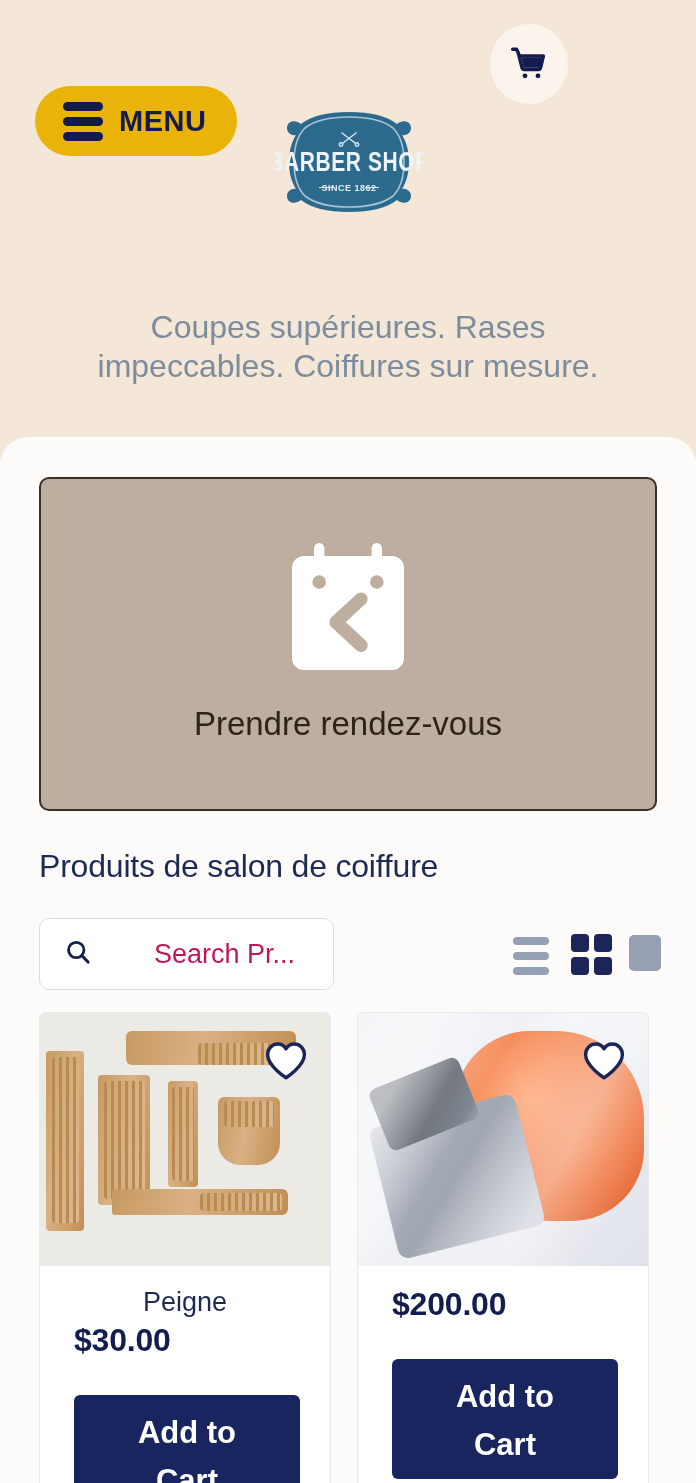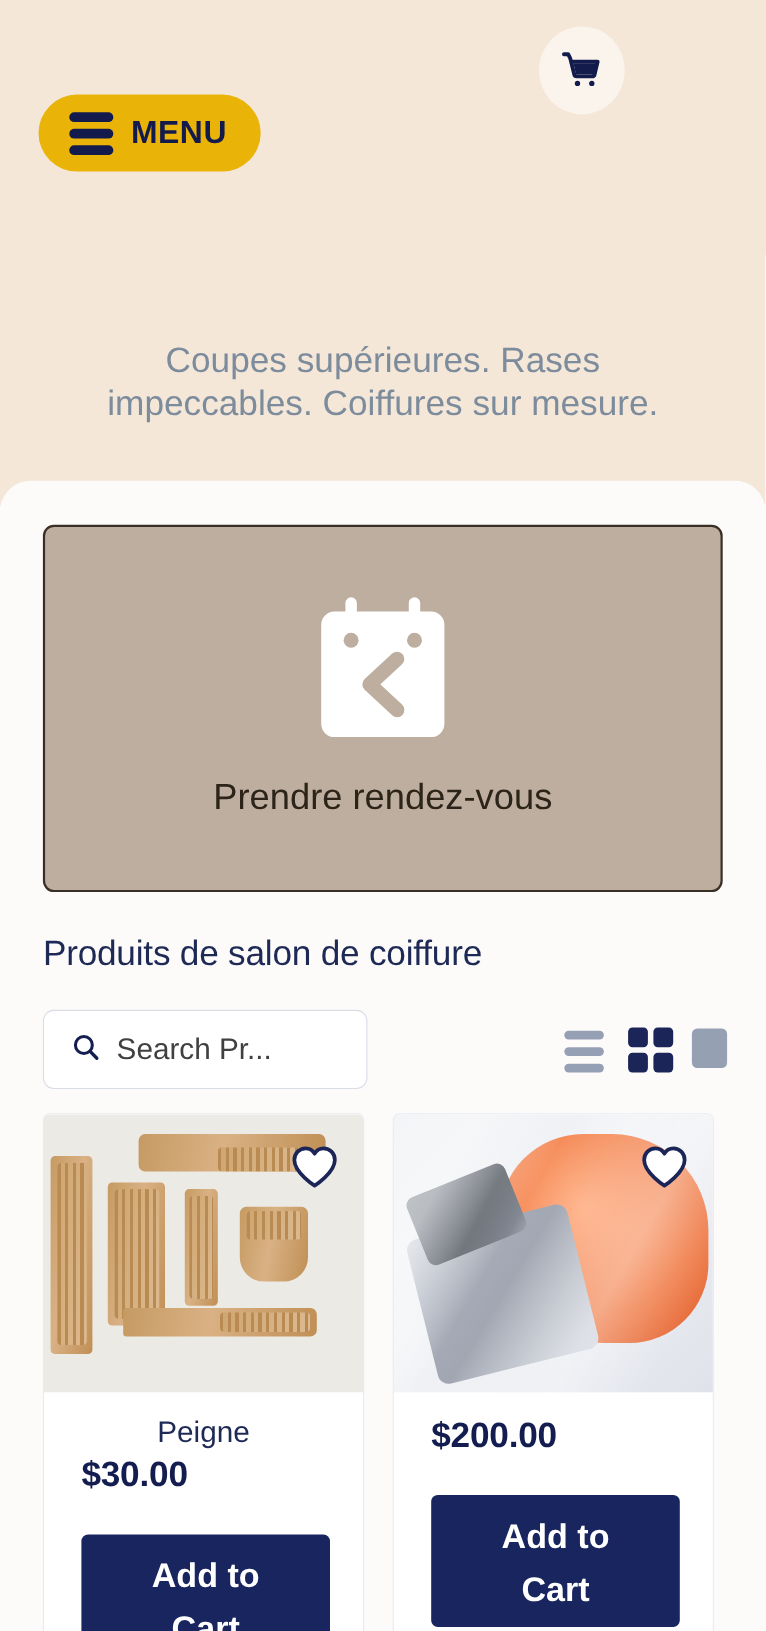--- a/index.html
+++ b/index.html
@@ -75,21 +75,21 @@
   }
 
   
   .search-box {
     position:absolute; left:39px; top:481px; width:295px; height:72px;
     background:#ffffff; border:1px solid #d9dde6; border-radius:10px;
     display:flex; align-items:center; gap:14px; padding-left:24px;
     cursor:text;
   }
   .search-box svg { width:28px; height:28px; flex:0 0 auto; }
-  .search-ph { color:#404040; font-size:27px; font-weight:400; }
+  .search-ph { color:#be185d; font-size:27px; font-weight:400;margin-left:48px; }
 
   .view-toggles {
     position:absolute; left:505px; top:493px; width:155px; height:48px;
   }
   .vt { position:absolute; cursor:pointer; }
   .vt-list { left:8px; top:7px; display:flex; flex-direction:column; gap:7px; }
   .vt-list i { display:block; width:36px; height:8px; background:#96a0b5; border-radius:4px; }
   .vt-grid { left:66px; top:4px; display:grid; grid-template-columns:18px 18px; grid-template-rows:18px 18px; gap:5px; }
   .vt-grid i { display:block; background:#1b2557; border-radius:4px; }
   .vt-single { left:124px; top:5px; width:32px; height:36px; background:#95a0b3; border-radius:5px; }
@@ -177,20 +177,42 @@
 
     <div class="menu-btn">
       <span class="burger">
         <span></span>
           <span></span>
           <span></span>
       </span>
       <span class="menu-label">MENU</span>
     </div>
 
+    <div class="logo">
+      <svg viewBox="0 0 148 104">
+        <path d="M74 2 C96 2 112 6 122 14 C128 9 136 11 136 18 C136 23 131 26 127 25
+                 C132 33 134 42 134 52 C134 62 132 71 127 79 C131 78 136 81 136 86
+                 C136 93 128 95 122 90 C112 98 96 102 74 102 C52 102 36 98 26 90
+                 C20 95 12 93 12 86 C12 81 17 78 21 79 C16 71 14 62 14 52
+                 C14 42 16 33 21 25 C17 26 12 23 12 18 C12 11 20 9 26 14 C36 6 52 2 74 2 Z" fill="#2c6a8d"></path>
+        <path d="M74 7 C94 7 109 11 118 18 C126 26 129 38 129 52 C129 66 126 78 118 86
+                 C109 93 94 97 74 97 C54 97 39 93 30 86 C22 78 19 66 19 52
+                 C19 38 22 26 30 18 C39 11 54 7 74 7 Z" fill="none" stroke="#bcd4e2" stroke-width="1.6" opacity=".85"></path>
+        <g stroke="#d9e6ef" stroke-width="1.5" fill="none" stroke-linecap="round">
+          <path d="M67 23 L80 33"></path>
+            <path d="M81 23 L68 33"></path>
+          <circle cx="66" cy="34.5" r="1.7"></circle>
+            <circle cx="82" cy="34.5" r="1.7"></circle>
+        </g>
+        <text x="74" y="62" text-anchor="middle" font-family="'Liberation Sans', sans-serif" font-size="21" font-weight="700" letter-spacing="0.6" fill="#eef4f8" transform="scale(1,1.32) translate(0,-15.5)">BARBER SHOP</text>
+        <line x1="44" y1="77.5" x2="58" y2="77.5" stroke="#cfe0ea" stroke-width="1.1"></line>
+        <line x1="90" y1="77.5" x2="104" y2="77.5" stroke="#cfe0ea" stroke-width="1.1"></line>
+        <text x="74" y="81" text-anchor="middle" font-family="'Liberation Sans', sans-serif" font-size="9" font-weight="700" letter-spacing="0.5" fill="#e3eef5">SINCE 1862</text>
+      </svg>
+    </div>
 
     <div class="tagline">Coupes supérieures. Rases impeccables. Coiffures sur mesure.</div>
   </div>
 
   <div class="sheet">
     <div class="sheet-inner">
 
       <div class="appt">
         <span class="appt-icon">
           <svg viewBox="0 0 64 70">

